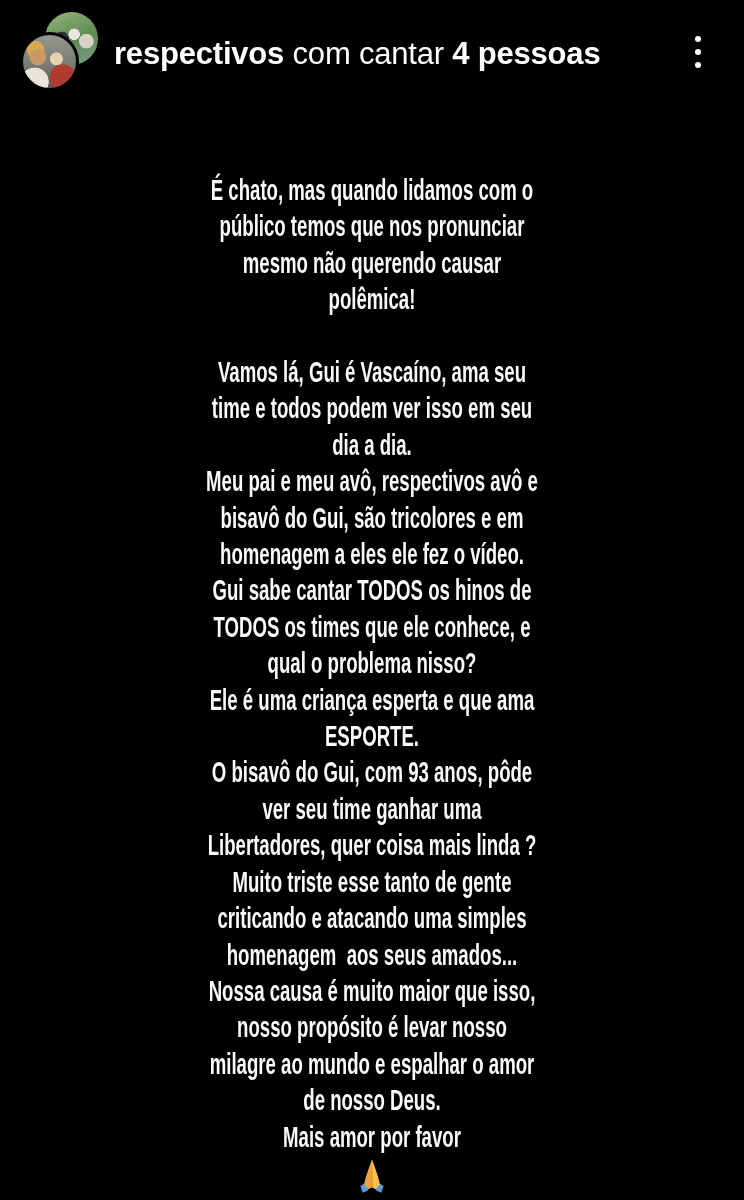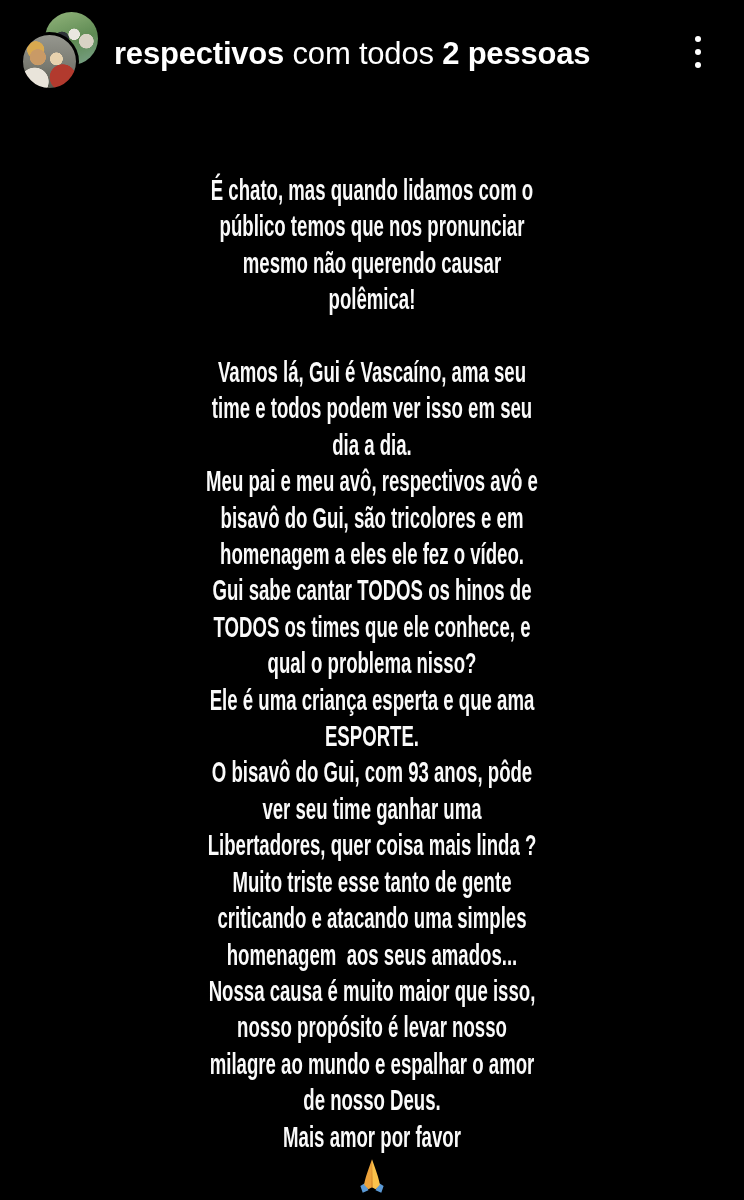--- a/index.html
+++ b/index.html
@@ -60,21 +60,21 @@
 <div class="screen">
 
   <div class="header">
 
     <div class="avatar-stack">
       <div class="avatar avatar-back"></div>
       <div class="avatar avatar-front"></div>
     </div>
 
     <div class="header-title">
-      <span class="bold">respectivos</span><span class="reg"> com todos </span><span class="bold">2 pessoas</span>
+      <span class="bold">respectivos</span><span class="reg"> com cantar </span><span class="bold">4 pessoas</span>
     </div>
 
     <div class="kebab">
       <span class="dot"></span>
       <span class="dot"></span>
       <span class="dot"></span>
     </div>
 
   </div>
 

